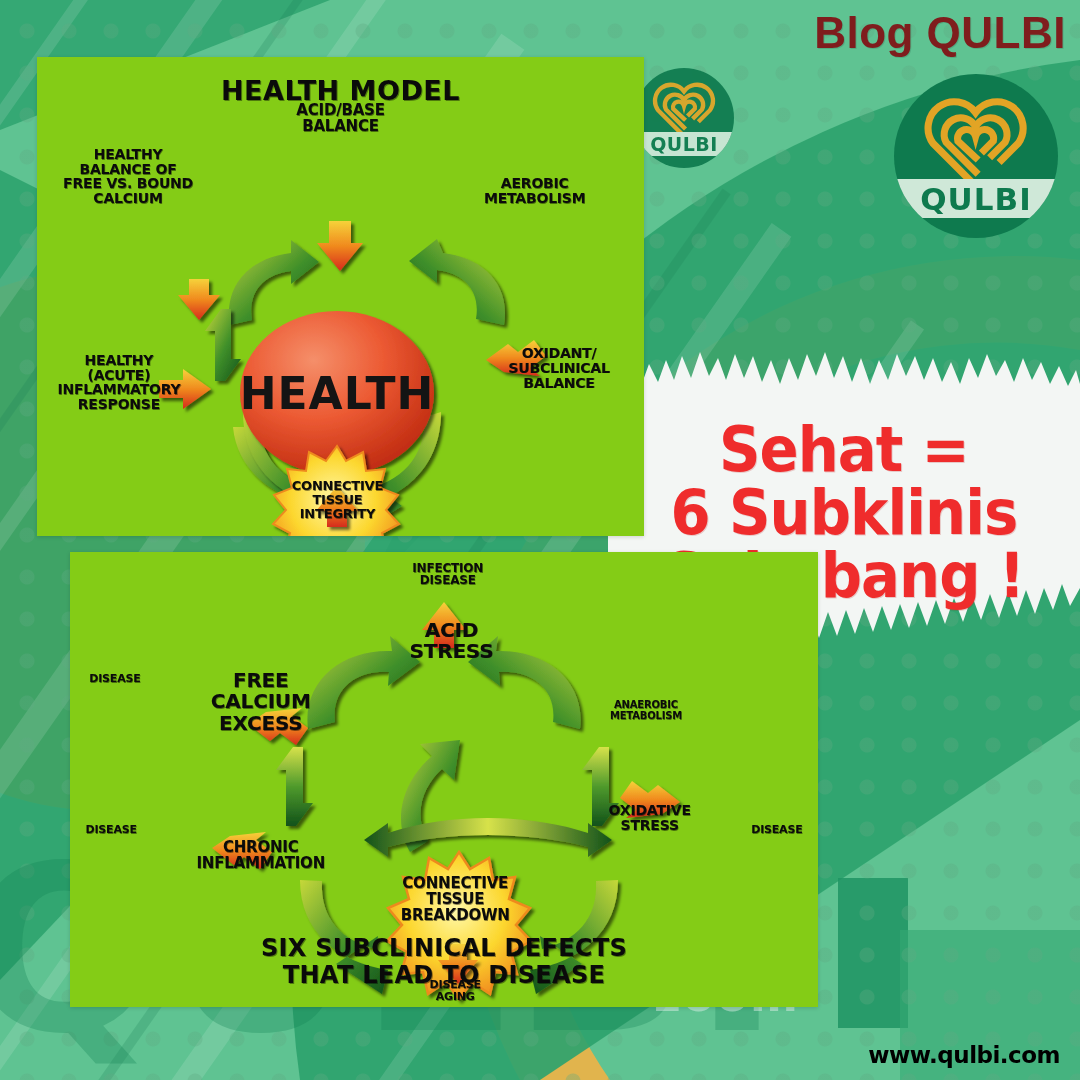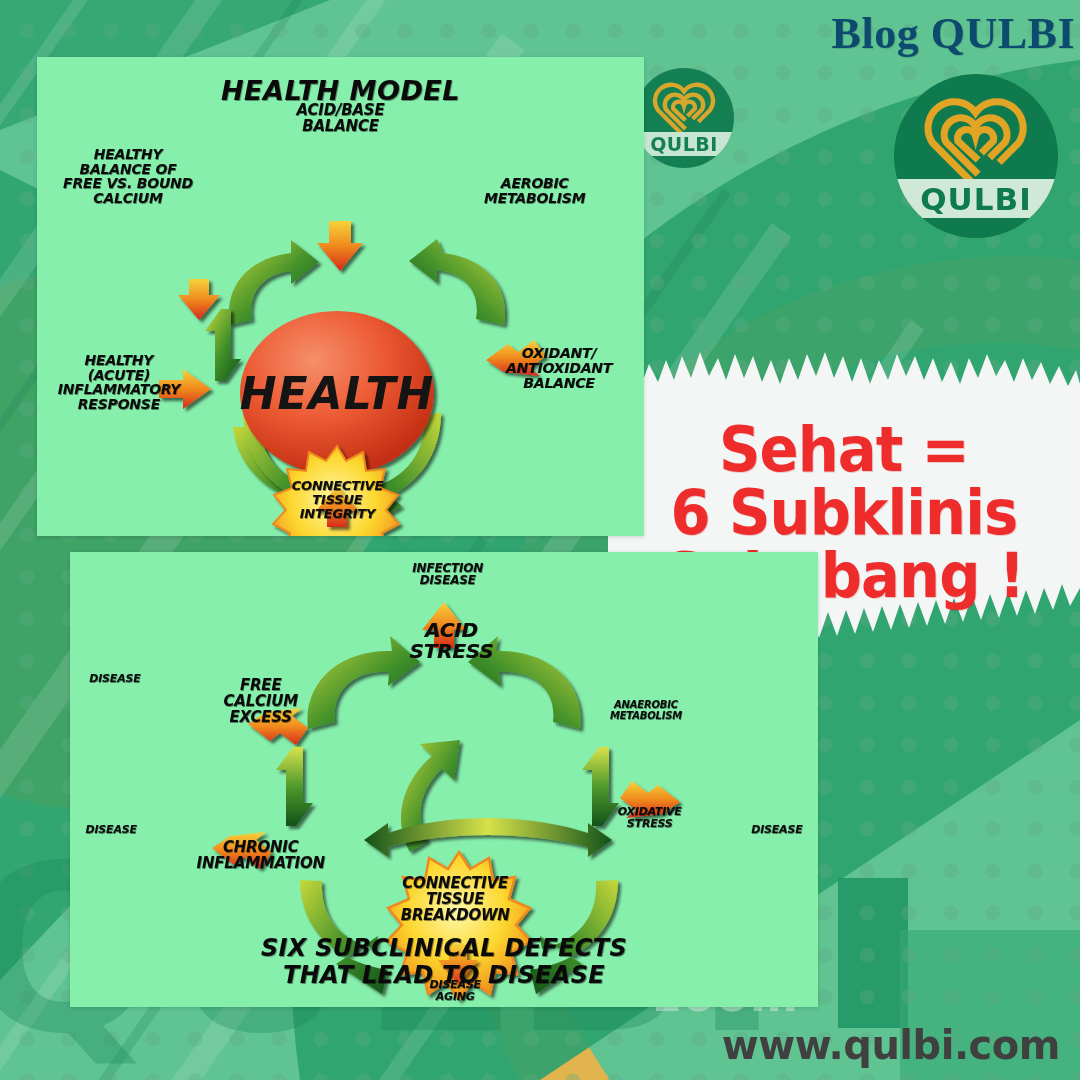--- a/index.html
+++ b/index.html
@@ -39,24 +39,24 @@
   }
   .wm-zoom2{
     position:absolute;left:648px;top:466px;
     font-size:40px;font-weight:bold;
     color:rgba(255,255,255,.55);
     font-family:"DejaVu Sans", sans-serif;
   }
 
   
   .blog-title{
-    position:absolute;right:5px;top:8px;
+    position:absolute;right:14px;top:8px;
     font-size:44px;font-weight:bold;
-    color:#0c4a6e;
-    font-family:Liberation Serif, serif;
+    color:#7f1d1d;
+    font-family:Liberation Sans, sans-serif;
     letter-spacing:.5px;
     text-shadow:1px 1px 0 rgba(0,0,0,.12);
   }
   .logo{position:absolute;}
   .logo .disc{
     position:absolute;inset:0;border-radius:50%;
     background:#0e7a4e;
     overflow:hidden;
   }
   .logo .heartwrap{position:absolute;left:10%;top:9%;width:80%;height:62%;}
@@ -87,32 +87,31 @@
     letter-spacing:-1px;
     transform:scaleX(.93);
     transform-origin:center top;
     text-shadow:1px 1px 0 rgba(180,0,0,.18);
   }
   .headline div{white-space:nowrap;}
 
   
   .site-url{
     position:absolute;right:20px;bottom:12px;
-    font-size:40px;font-weight:bold;
-    color:#404040;
+    font-size:23px;font-weight:bold;
+    color:#000000;
     font-family:"DejaVu Sans", sans-serif;
     letter-spacing:-.5px;
   }
 
   
   .card{
-    position:absolute;background:#86efac;
+    position:absolute;background:#84cc16;
     box-shadow:0 1px 4px rgba(0,0,0,.15);
     overflow:hidden;
-    font-style:italic;
   }
   .card-top{left:37px;top:57px;width:607px;height:479px;}
   .card-bottom{left:70px;top:552px;width:748px;height:455px;}
   .diagram{position:absolute;inset:0;}
 
   .dlabel{
     position:absolute;
     font-family:"DejaVu Sans", sans-serif;
     font-weight:bold;
     color:#0b0b0b;
@@ -336,21 +335,21 @@
         </g>
 
       <text x="300" y="352" font-family="DejaVu Sans, sans-serif" font-weight="bold" font-size="44" text-anchor="middle" fill="#141414" letter-spacing="1">HEALTH</text>
     </svg>
 
     <div class="dlabel" style="left:50%;top:13%;transform:translate(-50%,-50%);font-size:15px;text-align:center;">ACID/BASE
 BALANCE</div>
     <div class="dlabel" style="left:82%;top:28%;transform:translate(-50%,-50%);font-size:14px;">AEROBIC
 METABOLISM</div>
     <div class="dlabel" style="left:86%;top:65%;transform:translate(-50%,-50%);font-size:14px;">OXIDANT/
-ANTIOXIDANT
+SUBCLINICAL
 BALANCE</div>
     <div class="dlabel" style="left:13.5%;top:68%;transform:translate(-50%,-50%);font-size:14px;">HEALTHY
 (ACUTE)
 INFLAMMATORY
 RESPONSE</div>
     <div class="dlabel" style="left:15%;top:25%;transform:translate(-50%,-50%);font-size:14px;">HEALTHY
 BALANCE OF
 FREE VS. BOUND
 CALCIUM</div>
     <div class="dlabel" style="left:49.5%;top:92.5%;transform:translate(-50%,-50%);font-size:13px;">CONNECTIVE
@@ -462,25 +461,25 @@
           <path d="M379 392 h18 v16 h11 l-20 24 l-20 -24 h11 z" fill="url(#hOr)"></path>
         </g>
     </svg>
 
     <div class="dlabel" style="left:50.5%;top:5%;transform:translate(-50%,-50%);font-size:12px;">INFECTION
 DISEASE</div>
     <div class="dlabel" style="left:51%;top:19.5%;transform:translate(-50%,-50%);font-size:20px;">ACID
 STRESS</div>
     <div class="dlabel" style="left:77%;top:35%;transform:translate(-50%,-50%);font-size:10px;">ANAEROBIC
 METABOLISM</div>
-    <div class="dlabel" style="left:77.5%;top:58.5%;transform:translate(-50%,-50%);font-size:11px;">OXIDATIVE
+    <div class="dlabel" style="left:77.5%;top:58.5%;transform:translate(-50%,-50%);font-size:14px;">OXIDATIVE
 STRESS</div>
     <div class="dlabel" style="left:25.5%;top:59%;transform:translate(-50%,-50%);font-size:15px;margin-top:36px;">CHRONIC
 INFLAMMATION</div>
-    <div class="dlabel" style="left:25.5%;top:33%;transform:translate(-50%,-50%);font-size:15px;">FREE
+    <div class="dlabel" style="left:25.5%;top:33%;transform:translate(-50%,-50%);font-size:20px;">FREE
 CALCIUM
 EXCESS</div>
 
     <div class="dlabel" style="left:6%;top:28%;transform:translate(-50%,-50%);font-size:11px;">DISEASE</div>
     <div class="dlabel" style="left:5.5%;top:61%;transform:translate(-50%,-50%);font-size:11px;">DISEASE</div>
     <div class="dlabel" style="left:94.5%;top:61%;transform:translate(-50%,-50%);font-size:11px;">DISEASE</div>
 
     <div class="dlabel" style="left:51.5%;top:76.5%;transform:translate(-50%,-50%);font-size:15px;">CONNECTIVE
 TISSUE
 BREAKDOWN</div>

